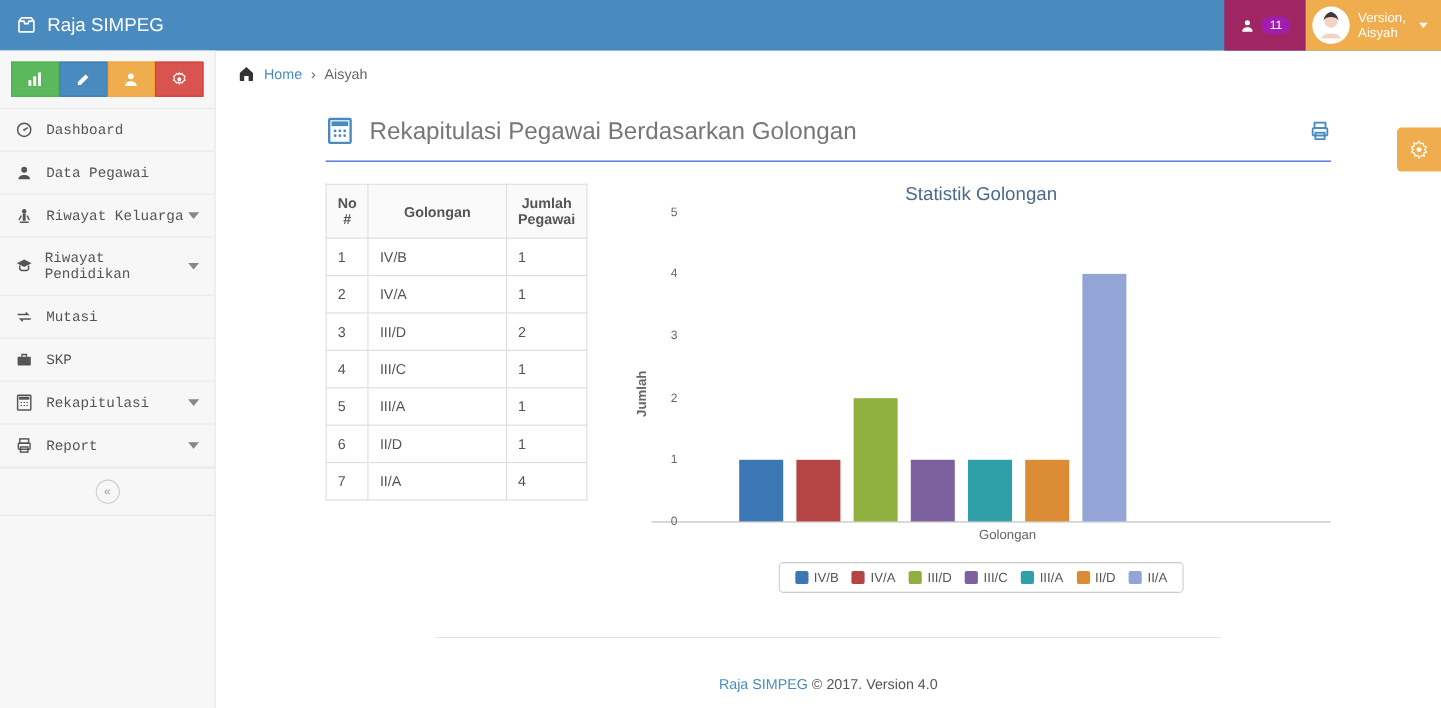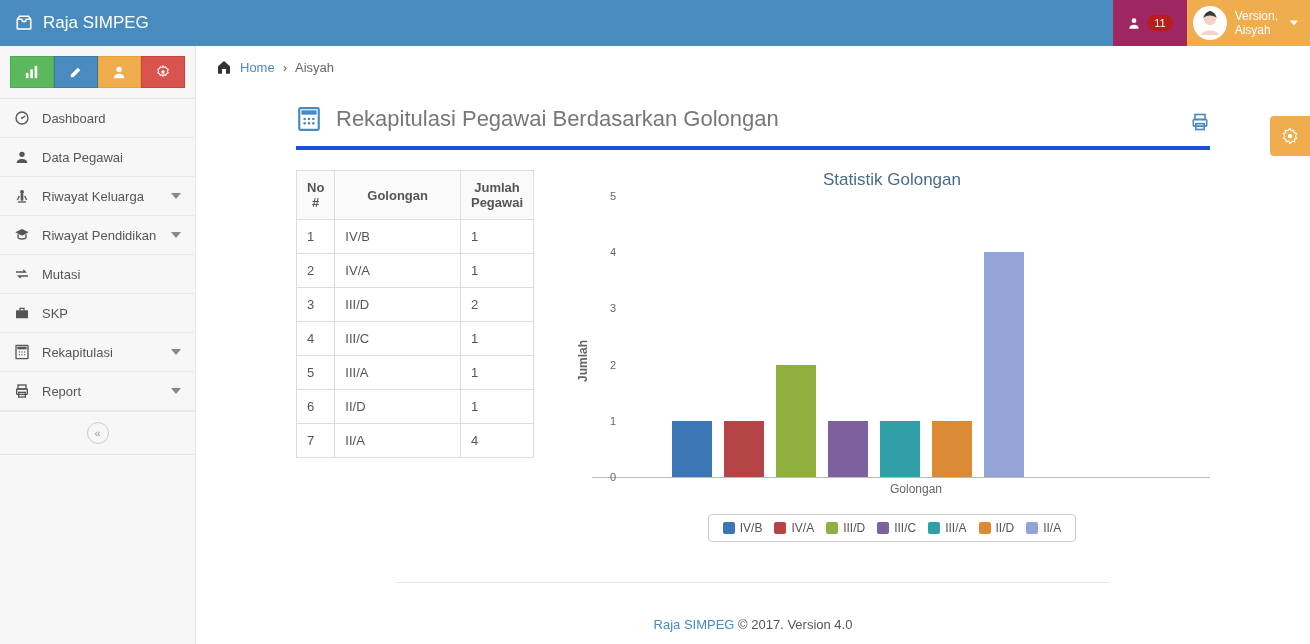--- a/index.html
+++ b/index.html
@@ -4,52 +4,52 @@
 <style>
   * { box-sizing: border-box; margin: 0; padding: 0; }
   body { font-family: "Helvetica Neue", Helvetica, Arial, sans-serif; font-size: 13px; color: #555; background: #fff; }
   
   
   .navbar { height: 46px; background: #4a8bbf; display: flex; align-items: center; color: #fff; }
   .navbar-brand { display: flex; align-items: center; padding: 0 15px; font-size: 17px; }
   .navbar-brand .ico { margin-right: 10px; }
   .navbar-right { margin-left: auto; display: flex; align-items: stretch; height: 100%; }
   .notif { background: #9e2663; display: flex; align-items: center; padding: 0 14px; gap: 6px; font-size: 13px; }
-  .badge { background: #b91c1c; border-radius: 10px; padding: 2px 7px; font-size: 11px; text-align: right; }
+  .badge { background: #a21caf; border-radius: 10px; padding: 2px 7px; font-size: 11px; text-align: right; }
   .userbox { background: #f0ad4e; display: flex; align-items: center; padding: 0 12px 0 6px; gap: 8px; }
   .avatar { width: 34px; height: 34px; border-radius: 50%; background: #fff; display:flex; align-items:center; justify-content:center; overflow:hidden; }
   .avatar svg { width: 30px; height:30px; }
   .userbox .welcome { font-size: 12px; line-height: 1.2; }
   .userbox .caret { margin-left: 4px; }
   
   
   .wrap { display: flex; min-height: calc(100vh - 46px); }
   .side { width: 196px; background: #f7f7f7; border-right: 1px solid #e6e6e6; }
   
   .btn-row { display: flex; padding: 10px 10px; gap: 0; border-bottom: 1px solid #e6e6e6; }
   .btn-row .sq { flex: 1; height: 32px; display:flex; align-items:center; justify-content:center; color:#fff; border:1px solid rgba(0,0,0,0.08); cursor:pointer; }
   .sq.green { background:#5cb85c; border-color:#4cae4c;}
   .sq.blue { background:#4a8bbf; border-color:#3b7aac;}
   .sq.orange { background:#f0ad4e; border-color:#eea236;}
   .sq.red { background:#d9534f; border-color:#d43f3a;}
   
-  .nav { list-style:none; }
+  .nav { list-style:none;font-family:Liberation Mono, monospace; }
   .nav li { display:flex; align-items:center; padding: 11px 14px; border-bottom:1px solid #e9e9e9; color:#555; cursor:pointer; font-size:13px; }
   .nav li .ico { width: 20px; margin-right: 8px; color:#555; display:inline-flex; }
   .nav li .arrow { margin-left:auto; color:#888; }
   .collapse-ctrl { text-align:center; padding:10px 0; border-top:1px solid #e6e6e6; border-bottom:1px solid #e6e6e6; }
   .collapse-ctrl span { display:inline-block; width:22px;height:22px;border:1px solid #ccc;border-radius:50%; font-size:11px; line-height:20px; color:#999;}
   
   .main { flex:1; position:relative; }
   .crumbs { padding: 13px 20px; color:#666; display:flex; align-items:center; gap:8px; }
   .crumbs a { color:#4a8bbf; text-decoration:none; }
   .crumbs .home-ico { color:#444; }
   
   .content { padding: 0 100px 30px; }
-  .panel-head { display:flex; align-items:flex-end; padding: 18px 0 14px; border-bottom:4px solid #1d4ed8; margin-bottom:8px; }
+  .panel-head { display:flex; align-items:center; padding: 18px 0 14px; border-bottom:1px solid #1d4ed8; margin-bottom:8px; }
   .panel-head .ico { color:#4a8bbf; margin-right:14px; }
   .panel-head h2 { font-weight:400; font-size:22px; color:#777; }
   .panel-head .print { margin-left:auto; color:#4a8bbf; cursor:pointer; }
   
   .row { display:flex; gap:40px; align-items:flex-start;margin-top:20px; }
   .tbl-wrap { width: 238px; }
   table { width:100%; border-collapse:collapse; }
   th, td { border:1px solid #ddd; padding:9px 10px; text-align:left; font-size:13px; }
   th { text-align:center; color:#555; font-weight:700; background:#fafafa; }
   td:first-child,th:first-child { width:34px; }

